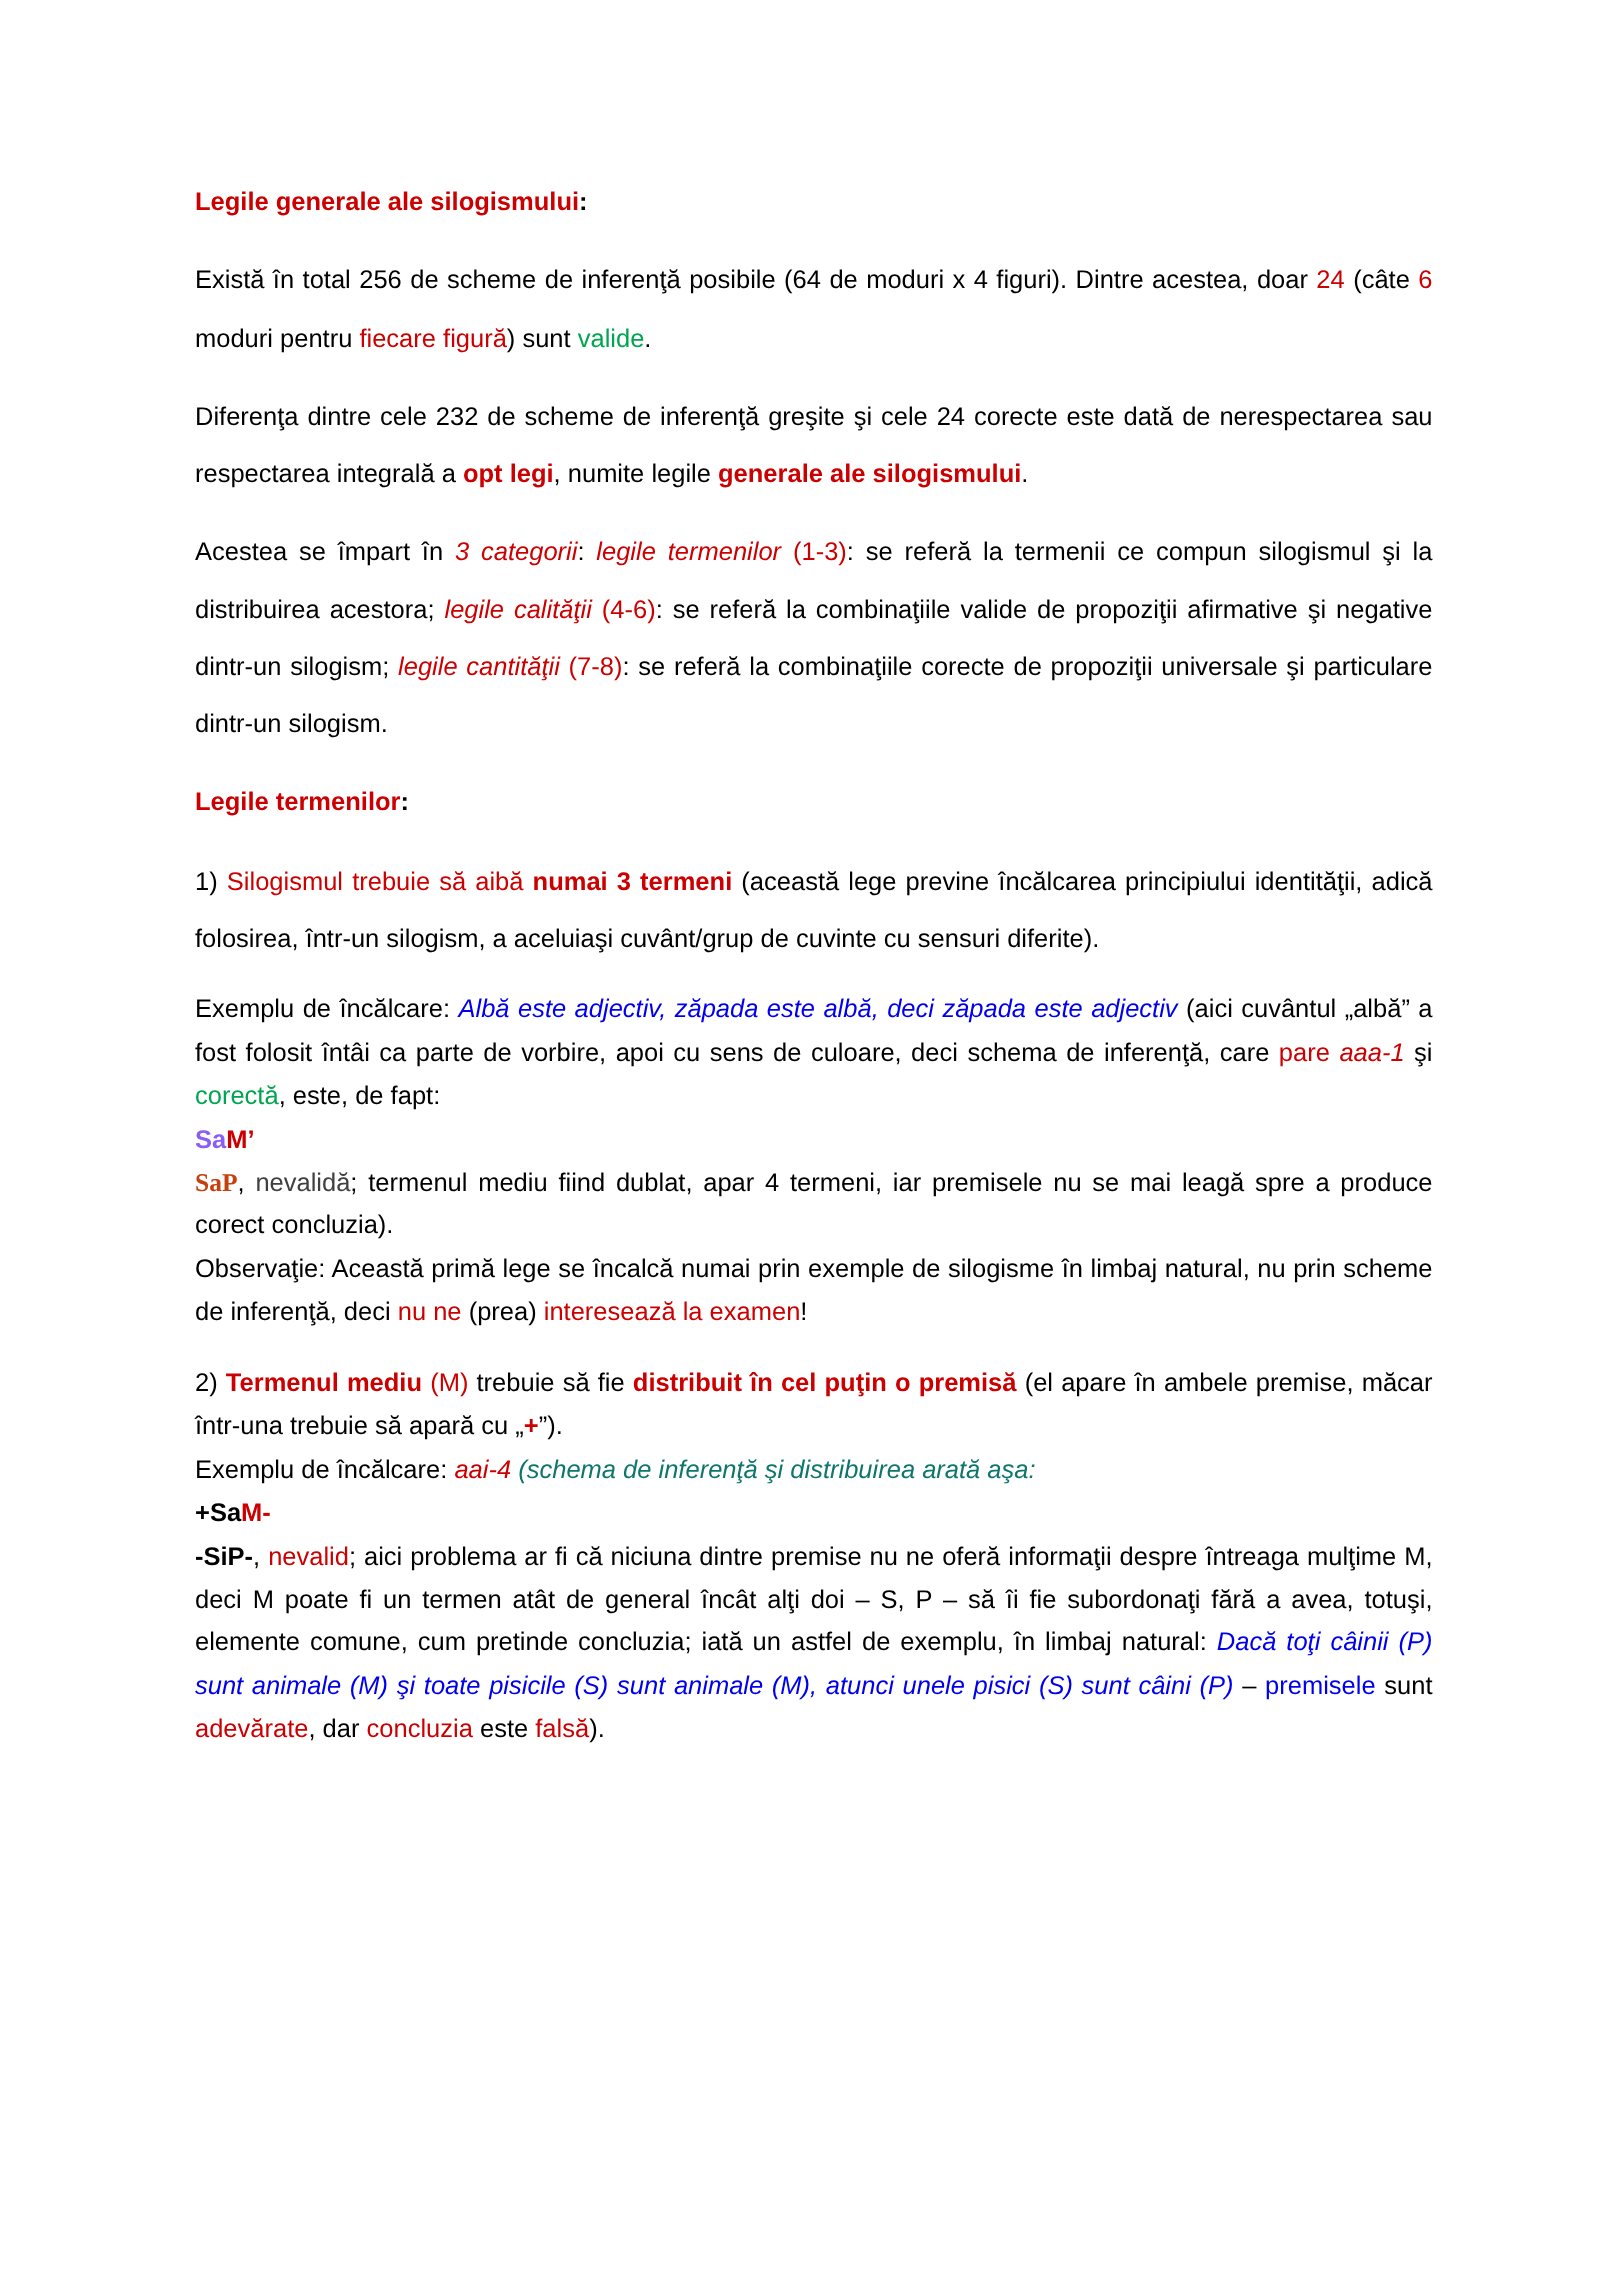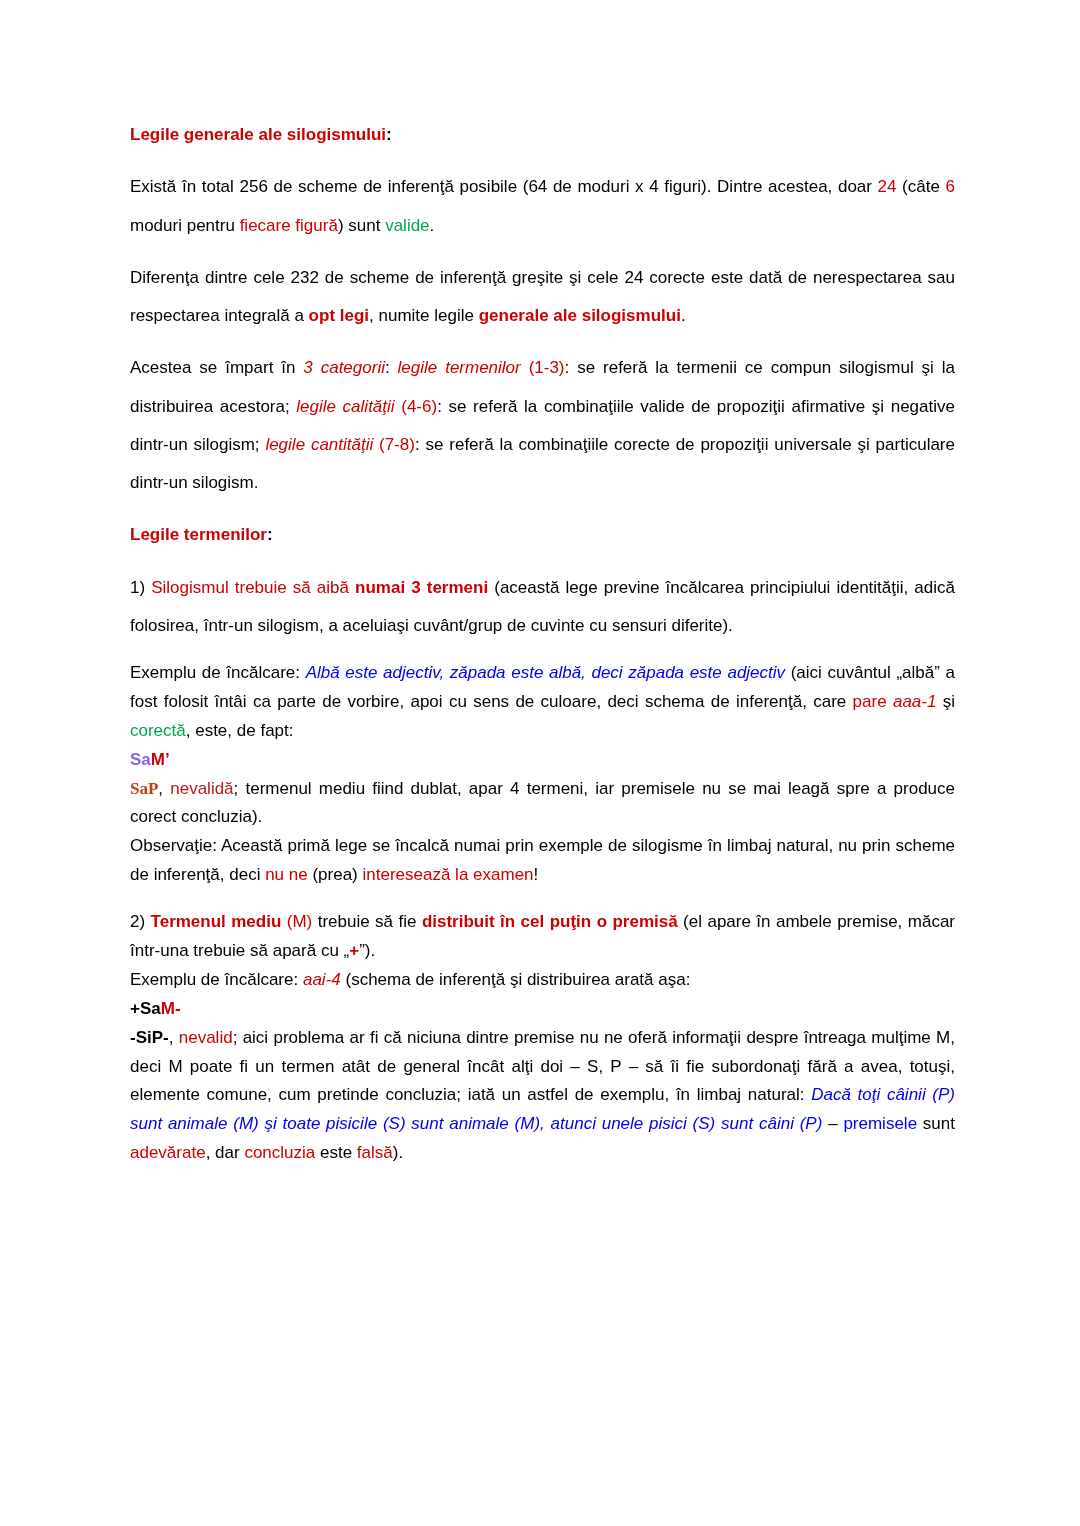--- a/index.html
+++ b/index.html
@@ -43,20 +43,20 @@
 <div class="page">
   <div class="doc">
       <p class="loose"><span class="run b u" style="color: rgb(204, 0, 0);">Legile generale ale silogismului</span><span class="run b" style="color: rgb(0, 0, 0);">:</span></p>
       <p class="loose"><span class="run" style="color: rgb(0, 0, 0);">Există în total </span><span class="run u" style="color: rgb(0, 0, 0);">256</span><span class="run" style="color: rgb(0, 0, 0);"> de </span><span class="run u" style="color: rgb(0, 0, 0);">scheme de inferenţă posibile</span><span class="run" style="color: rgb(0, 0, 0);"> (64 de moduri x 4 figuri). Dintre acestea, doar </span><span class="run u" style="color: rgb(204, 0, 0);">24</span><span class="run" style="color: rgb(0, 0, 0);"> (câte </span><span class="run" style="color: rgb(204, 0, 0);">6</span><span class="run" style="color: rgb(0, 0, 0);"> moduri pentru </span><span class="run" style="color: rgb(204, 0, 0);">fiecare figură</span><span class="run" style="color: rgb(0, 0, 0);">) sunt </span><span class="run u" style="color: rgb(0, 165, 80);">valide</span><span class="run" style="color: rgb(0, 0, 0);">.</span></p>
       <p class="loose"><span class="run" style="color: rgb(0, 0, 0);">Diferenţa dintre cele 232 de scheme de inferenţă greşite şi cele 24 corecte este dată de nerespectarea sau respectarea integrală a </span><span class="run b" style="color: rgb(204, 0, 0);">opt legi</span><span class="run" style="color: rgb(0, 0, 0);">, numite legile </span><span class="run b" style="color: rgb(204, 0, 0);">generale ale silogismului</span><span class="run" style="color: rgb(0, 0, 0);">.</span></p>
       <p class="loose"><span class="run" style="color: rgb(0, 0, 0);">Acestea se împart în </span><span class="run i" style="color: rgb(204, 0, 0);">3 categorii</span><span class="run" style="color: rgb(0, 0, 0);">: </span><span class="run i" style="color: rgb(204, 0, 0);">legile termenilor</span><span class="run" style="color: rgb(0, 0, 0);"> </span><span class="run" style="color: rgb(204, 0, 0);">(1-3)</span><span class="run" style="color: rgb(0, 0, 0);">: se referă la termenii ce compun silogismul şi la distribuirea acestora; </span><span class="run i" style="color: rgb(204, 0, 0);">legile calităţii</span><span class="run" style="color: rgb(0, 0, 0);"> </span><span class="run" style="color: rgb(204, 0, 0);">(4-6)</span><span class="run" style="color: rgb(0, 0, 0);">: se referă la combinaţiile valide de propoziţii afirmative şi negative dintr-un silogism; </span><span class="run i" style="color: rgb(204, 0, 0);">legile cantităţii</span><span class="run" style="color: rgb(0, 0, 0);"> </span><span class="run" style="color: rgb(204, 0, 0);">(7-8)</span><span class="run" style="color: rgb(0, 0, 0);">: se referă la combinaţiile corecte de propoziţii universale şi particulare dintr-un silogism.</span></p>
       <p class="loose"><span class="run b" style="color: rgb(204, 0, 0);">Legile termenilor</span><span class="run b" style="color: rgb(0, 0, 0);">:</span></p>
       <p class="loose"><span class="run" style="color: rgb(0, 0, 0);">1) </span><span class="run" style="color: rgb(204, 0, 0);">Silogismul trebuie să aibă </span><span class="run b" style="color: rgb(204, 0, 0);">numai 3 termeni</span><span class="run" style="color: rgb(0, 0, 0);"> (această lege previne încălcarea principiului identităţii, adică folosirea, într-un silogism, a aceluiaşi cuvânt/grup de cuvinte cu sensuri diferite).</span></p>
       <p class="tight"><span class="run u" style="color: rgb(0, 0, 0);">Exemplu de încălcare:</span><span class="run" style="color: rgb(0, 0, 0);"> </span><span class="run i" style="color: rgb(0, 0, 238);">Albă este adjectiv, zăpada este albă, deci zăpada este adjectiv</span><span class="run" style="color: rgb(0, 0, 0);"> (aici cuvântul „albă” a fost folosit întâi ca parte de vorbire, apoi cu sens de culoare, deci schema de inferenţă, care </span><span class="run" style="color: rgb(204, 0, 0);">pare</span><span class="run" style="color: rgb(0, 0, 0);"> </span><span class="run i" style="color: rgb(204, 0, 0);">aaa-1</span><span class="run" style="color: rgb(0, 0, 0);"> şi </span><span class="run" style="color: rgb(0, 165, 80);">corectă</span><span class="run" style="color: rgb(0, 0, 0);">, este, de fapt:</span></p>
       <p class="tight"><span class="run b u" style="color: #8b5cf6;">Sa</span><span class="run b u" style="color: rgb(204, 0, 0);">M’</span></p>
-      <p class="tight"><span class="run b" style="color: #c2410c; font-family: Liberation Serif, serif;">SaP</span><span class="run" style="color: rgb(0, 0, 0);">, </span><span class="run" style="color: #b91c1c;">nevalidă</span><span class="run" style="color: rgb(0, 0, 0);">; termenul mediu fiind dublat, apar 4 termeni, iar premisele nu se mai leagă spre a produce corect concluzia).</span></p>
+      <p class="tight"><span class="run b" style="color: #c2410c; font-family: Liberation Serif, serif;">SaP</span><span class="run" style="color: rgb(0, 0, 0);">, </span><span class="run" style="color: #404040;">nevalidă</span><span class="run" style="color: rgb(0, 0, 0);">; termenul mediu fiind dublat, apar 4 termeni, iar premisele nu se mai leagă spre a produce corect concluzia).</span></p>
       <p class="tight"><span class="run u" style="color: rgb(0, 0, 0);">Observaţie:</span><span class="run" style="color: rgb(0, 0, 0);"> Această primă lege se încalcă numai prin exemple de silogisme în limbaj natural, nu prin scheme de inferenţă, deci </span><span class="run u" style="color: rgb(204, 0, 0);">nu ne</span><span class="run" style="color: rgb(0, 0, 0);"> (prea) </span><span class="run u" style="color: rgb(204, 0, 0);">interesează la examen</span><span class="run" style="color: rgb(0, 0, 0);">!</span></p>
       <p class="tight gap-top"><span class="run" style="color: rgb(0, 0, 0);">2) </span><span class="run b" style="color: rgb(204, 0, 0);">Termenul mediu</span><span class="run" style="color: rgb(0, 0, 0);"> </span><span class="run" style="color: rgb(204, 0, 0);">(M)</span><span class="run" style="color: rgb(0, 0, 0);"> trebuie să fie </span><span class="run b" style="color: rgb(204, 0, 0);">distribuit în cel puţin o premisă</span><span class="run" style="color: rgb(0, 0, 0);"> (el apare în ambele premise, măcar într-una trebuie să apară cu „</span><span class="run b" style="color: rgb(204, 0, 0);">+</span><span class="run" style="color: rgb(0, 0, 0);">”).</span></p>
-      <p class="tight"><span class="run u" style="color: rgb(0, 0, 0);">Exemplu de încălcare:</span><span class="run" style="color: rgb(0, 0, 0);"> </span><span class="run i" style="color: rgb(204, 0, 0);">aai-4</span><span class="run" style="color: #000000;"> (schema de inferenţă şi distribuirea arată aşa:</span></p>
+      <p class="tight"><span class="run u" style="color: rgb(0, 0, 0);">Exemplu de încălcare:</span><span class="run" style="color: rgb(0, 0, 0);"> </span><span class="run i" style="color: rgb(204, 0, 0);">aai-4</span><span class="run" style="color: #0f766e; font-style: italic;"> (schema de inferenţă şi distribuirea arată aşa:</span></p>
       <p class="tight"><span class="run b u" style="color: rgb(0, 0, 0);">+Sa</span><span class="run b u" style="color: rgb(204, 0, 0);">M-</span></p>
       <p class="tight"><span class="run b" style="color: rgb(0, 0, 0);">-SiP-</span><span class="run" style="color: rgb(0, 0, 0);">, </span><span class="run" style="color: rgb(204, 0, 0);">nevalid</span><span class="run" style="color: rgb(0, 0, 0);">; aici problema ar fi că niciuna dintre premise nu ne oferă informaţii despre întreaga mulţime M, deci M poate fi un termen atât de general încât alţi doi – S, P – să îi fie subordonaţi fără a avea, totuşi, elemente comune, cum pretinde concluzia; iată un astfel de exemplu, în limbaj natural: </span><span class="run i" style="color: rgb(0, 0, 238);">Dacă toţi câinii (P) sunt animale (M) şi toate pisicile (S) sunt animale (M), atunci unele pisici (S) sunt câini (P)</span><span class="run" style="color: rgb(0, 0, 0);"> – </span><span class="run" style="color: rgb(0, 0, 238);">premisele</span><span class="run" style="color: rgb(0, 0, 0);"> sunt </span><span class="run" style="color: rgb(204, 0, 0);">adevărate</span><span class="run" style="color: rgb(0, 0, 0);">, dar </span><span class="run" style="color: rgb(204, 0, 0);">concluzia</span><span class="run" style="color: rgb(0, 0, 0);"> este </span><span class="run" style="color: rgb(204, 0, 0);">falsă</span><span class="run" style="color: rgb(0, 0, 0);">).</span></p>
     </div>
 </div>
 
 </body></html>

